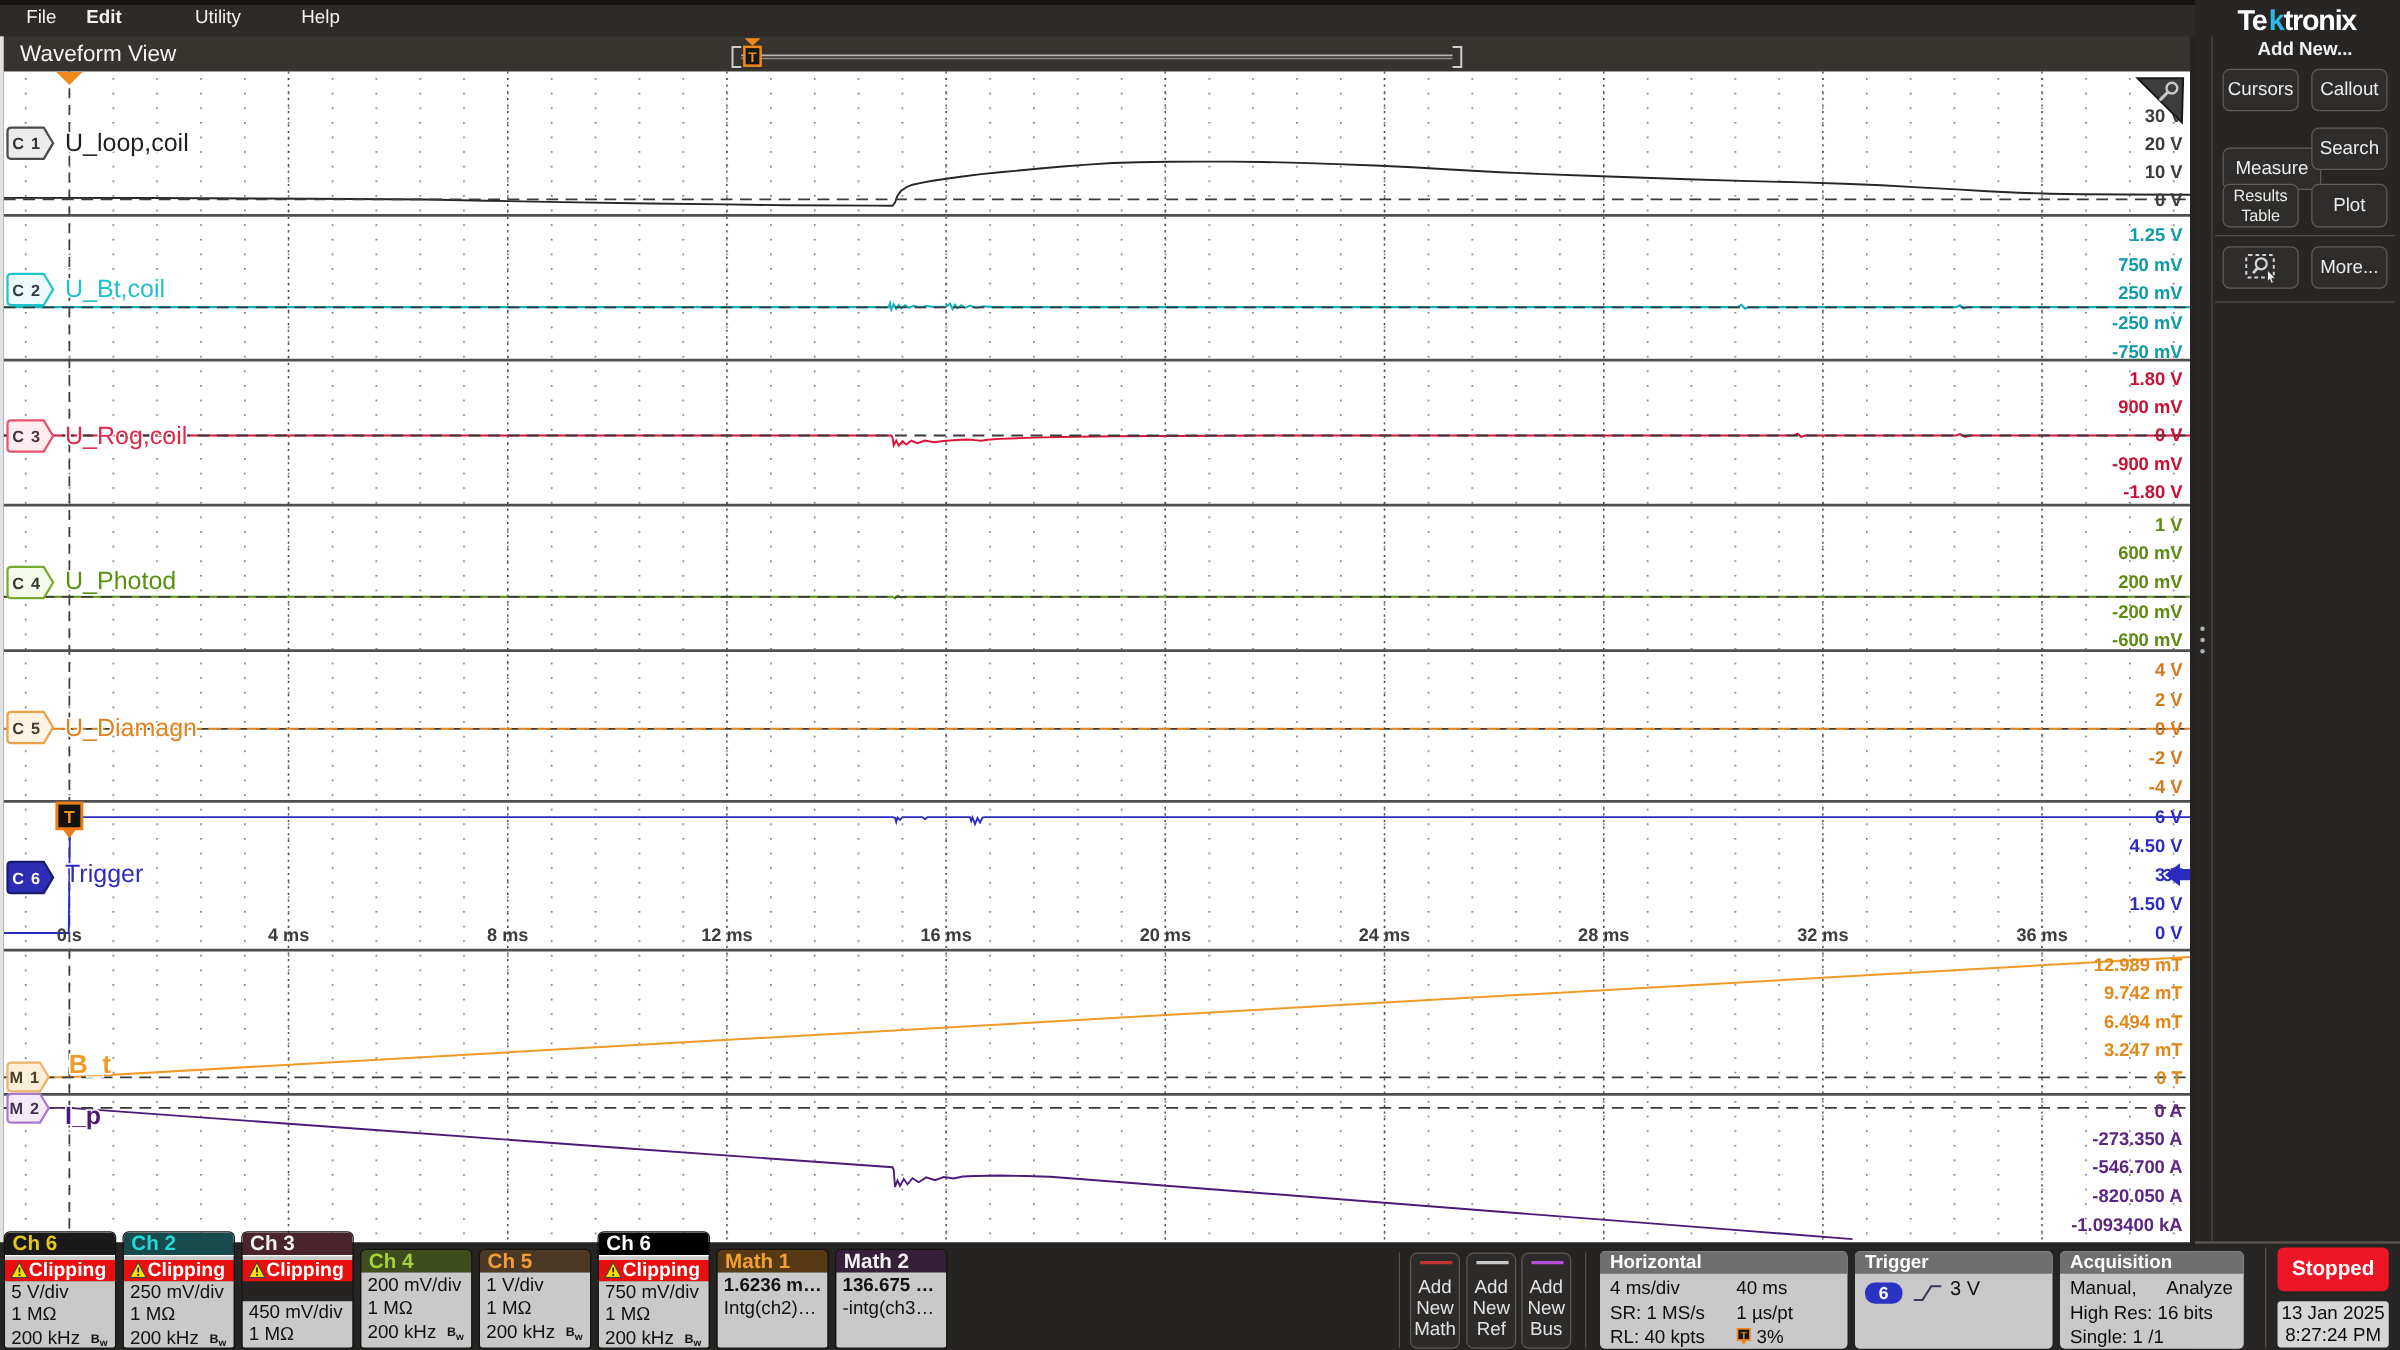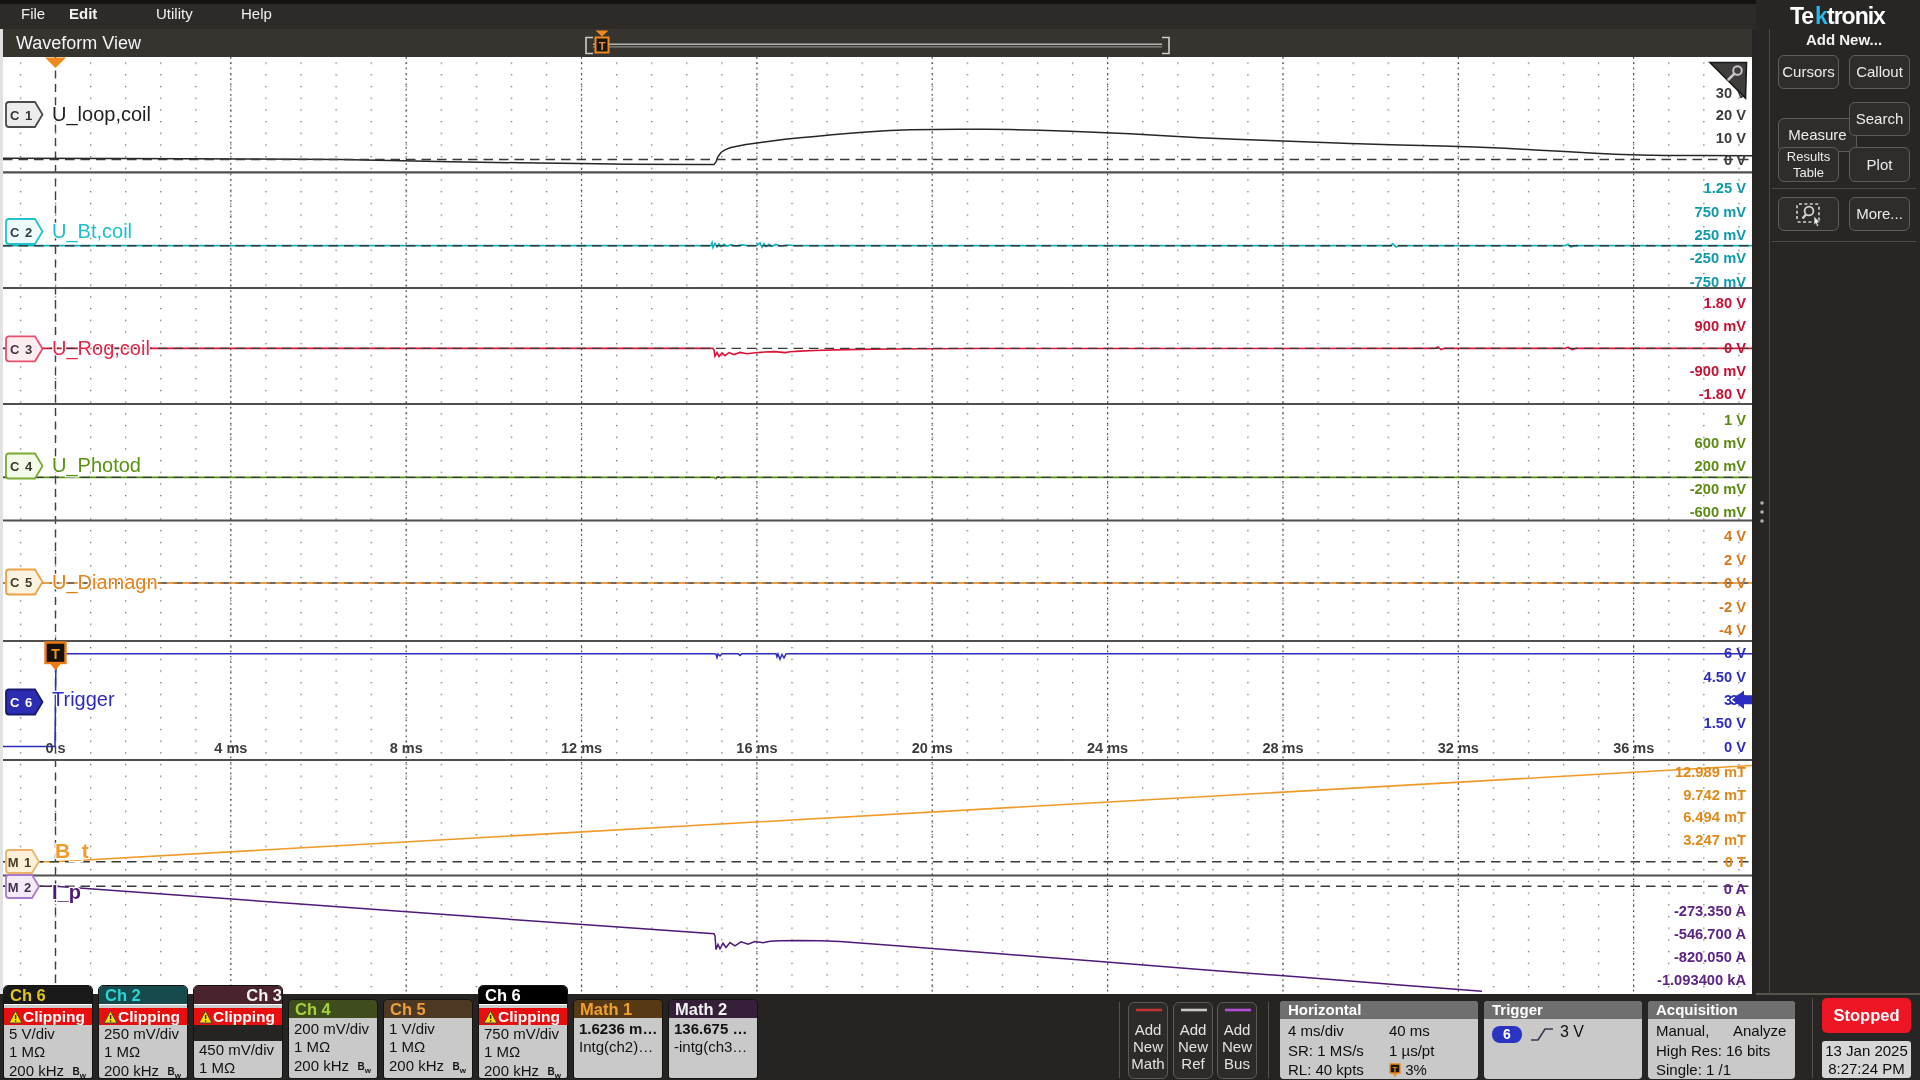--- a/index.html
+++ b/index.html
@@ -283,21 +283,21 @@
           <rect x="6.9" y="5" width="1.4" height="4" fill="#222"></rect>
           <rect x="6.9" y="10.2" width="1.4" height="1.5" fill="#222"></rect>
         </svg>Clipping</div>
 <div class="bbody" style="height:55px;">
 <div class="brow">250 mV/div</div>
         <div class="brow">1 MΩ</div>
         <div class="brow">200 kHz<span class="bw">B<i>w</i></span></div>
 </div>
     </div>
 <div class="badge" style="left:193px;top:985px;height:94px;">
-<div class="bhead" style="background:#49242d;color:#f2f2f2;text-align:right;">Ch 3</div>
+<div class="bhead" style="background:#49242d;color:#f2f2f2;">Ch 3</div>
 <div class="bstrip"></div>
 <div class="bclip"><svg width="15" height="14" viewBox="0 0 15 14" style="vertical-align:-2px">
           <polygon points="7.5,1 14,13 1,13" fill="#ffe000" stroke="#444" stroke-width="1"></polygon>
           <rect x="6.9" y="5" width="1.4" height="4" fill="#222"></rect>
           <rect x="6.9" y="10.2" width="1.4" height="1.5" fill="#222"></rect>
         </svg>Clipping</div>
 <div class="bbody" style="height:55px;margin-top:16px;">
 <div class="brow">450 mV/div</div>
         <div class="brow">1 MΩ</div>
         <div class="brow">200 kHz<span class="bw">B<i>w</i></span></div>

